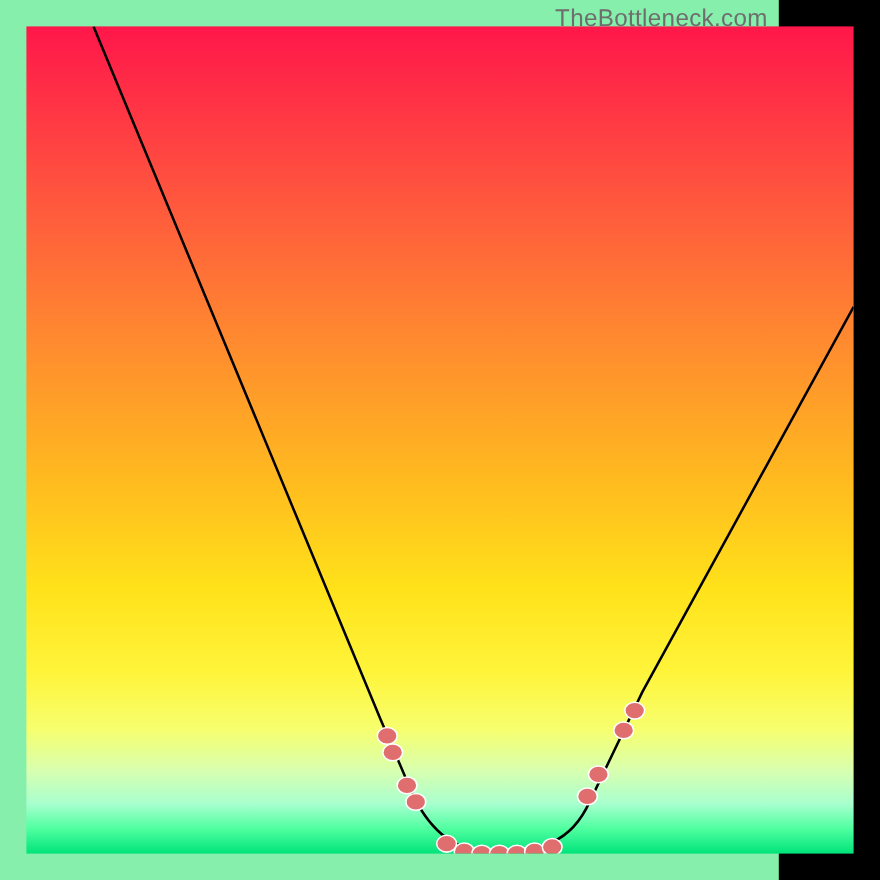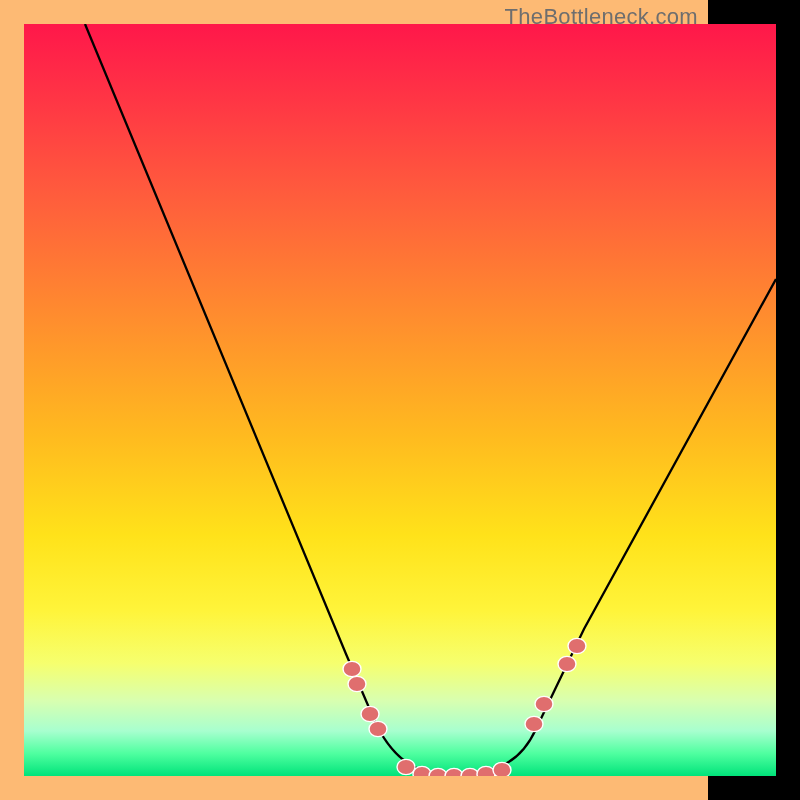--- a/index.html
+++ b/index.html
@@ -10,21 +10,21 @@
     background: #000;
     overflow: hidden;
     font-family: Arial, Helvetica, sans-serif;
   }
   .frame {
     position: absolute;
     top: 0;
     left: 0;
     width: 708px;
     height: 800px;
-    background: #fdba74;
+    background: #86efac;
   }
   .plot {
     position: absolute;
     top: 24px;
     left: 24px;
     width: 752px;
     height: 752px;
     background: linear-gradient(
       to bottom,
       #ff174a 0%,

